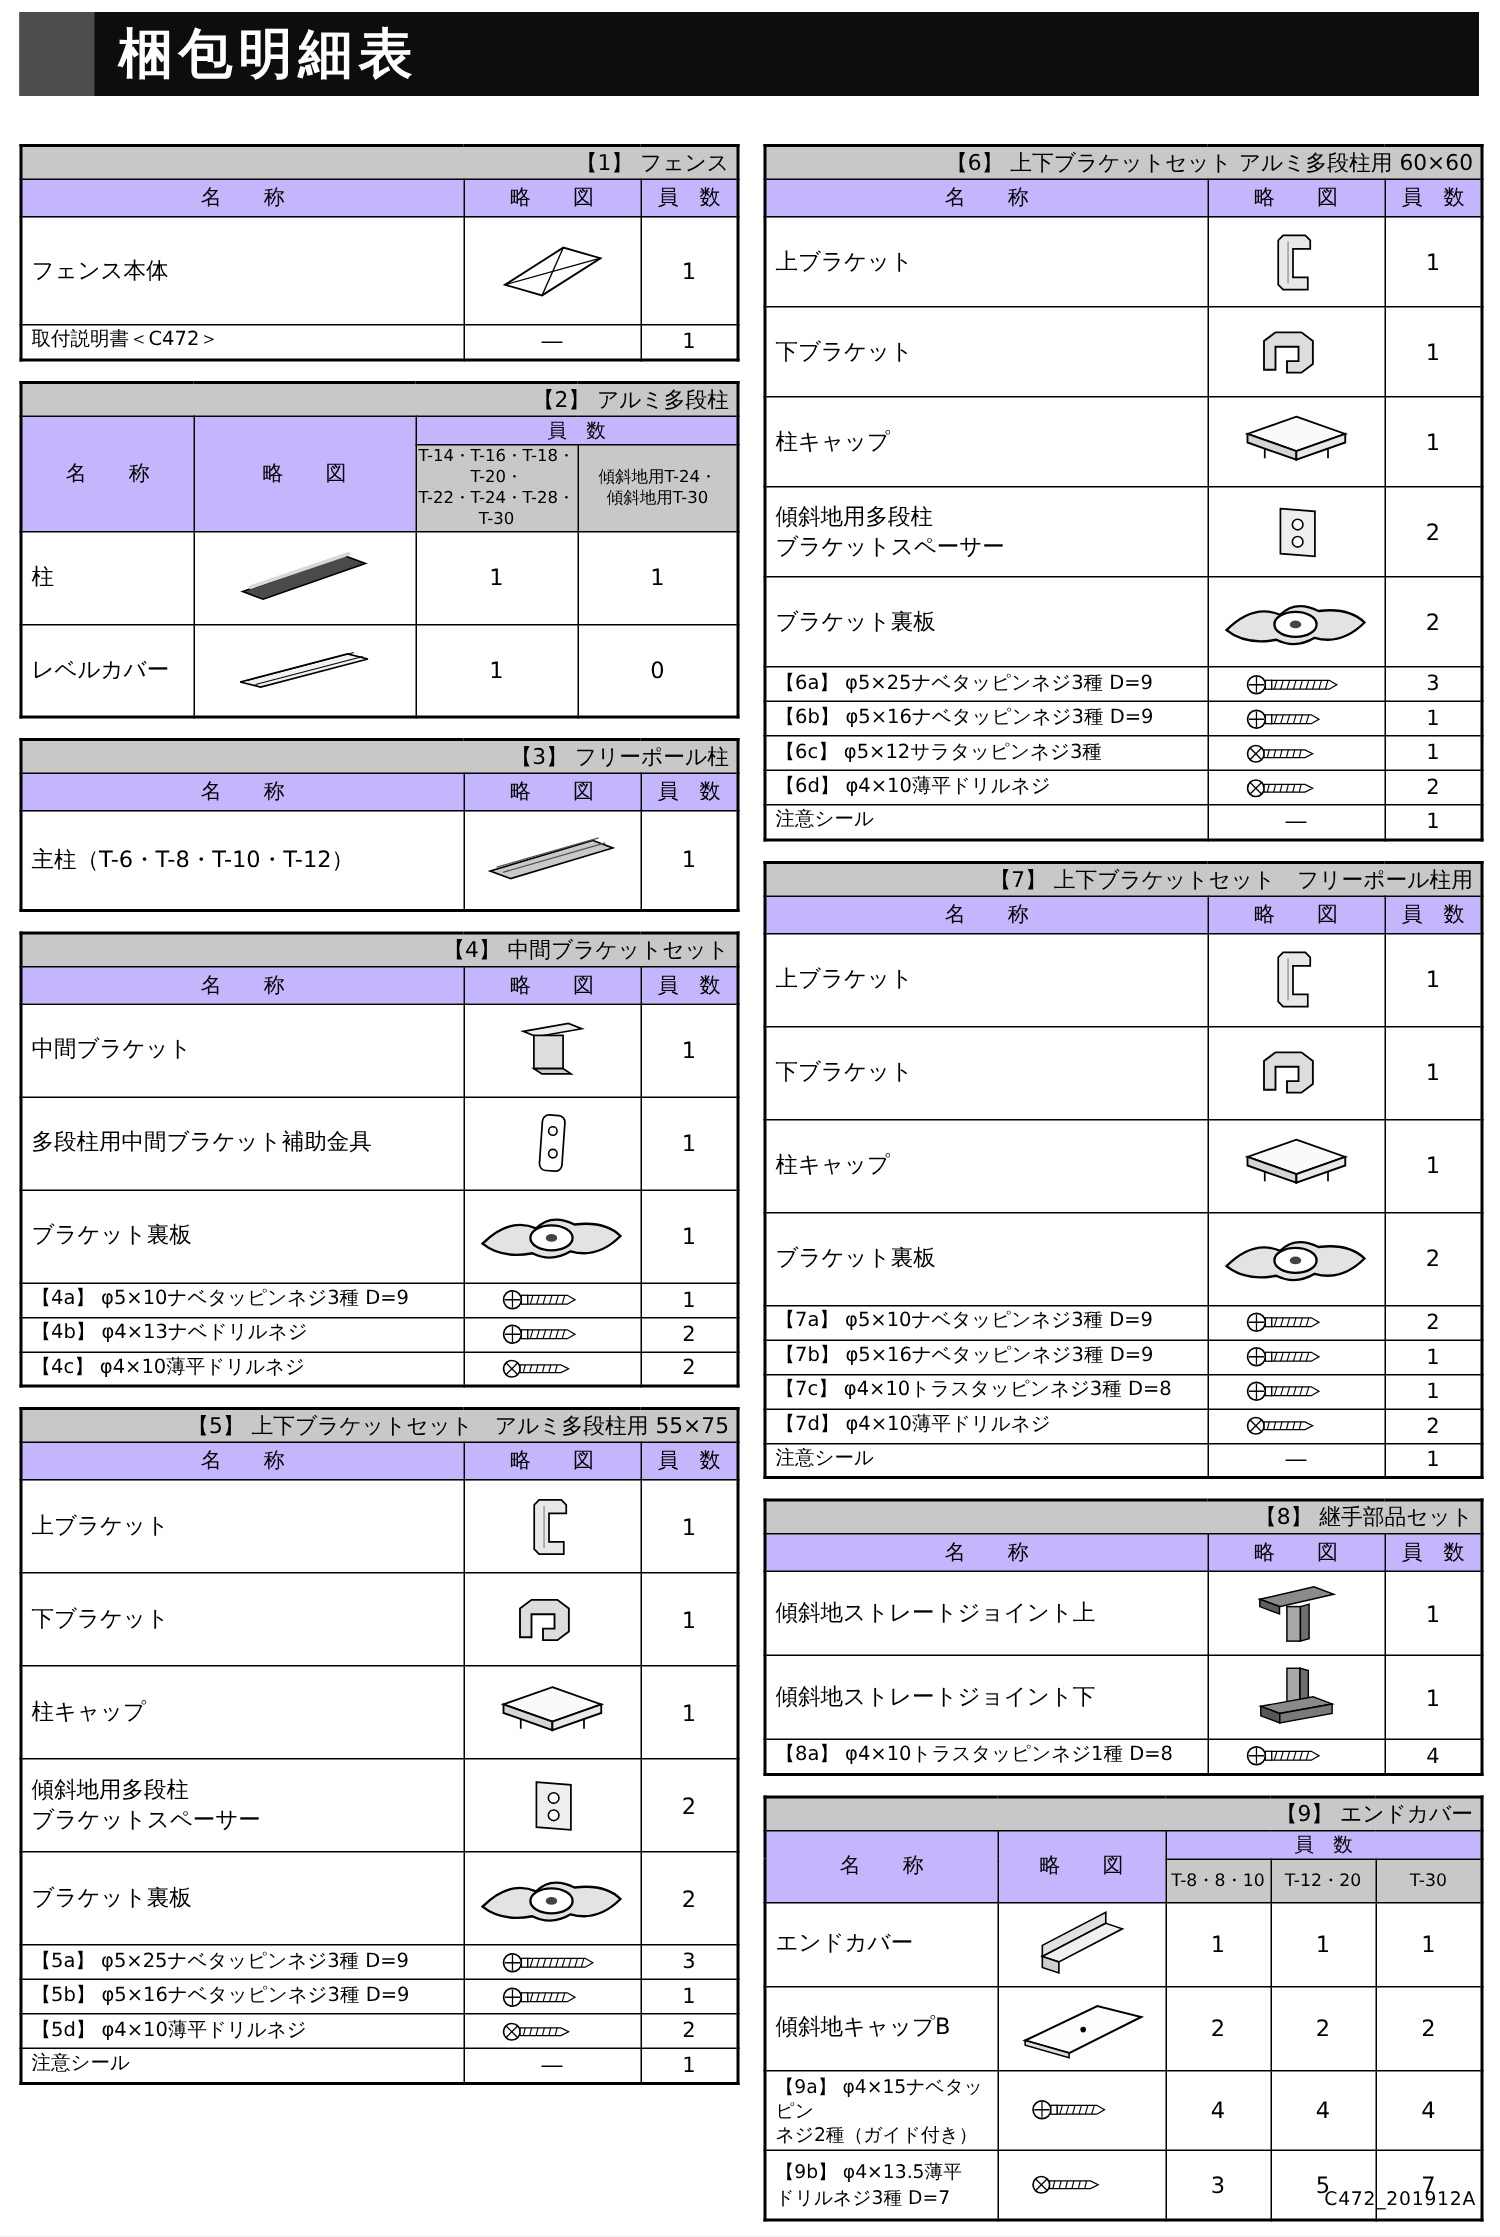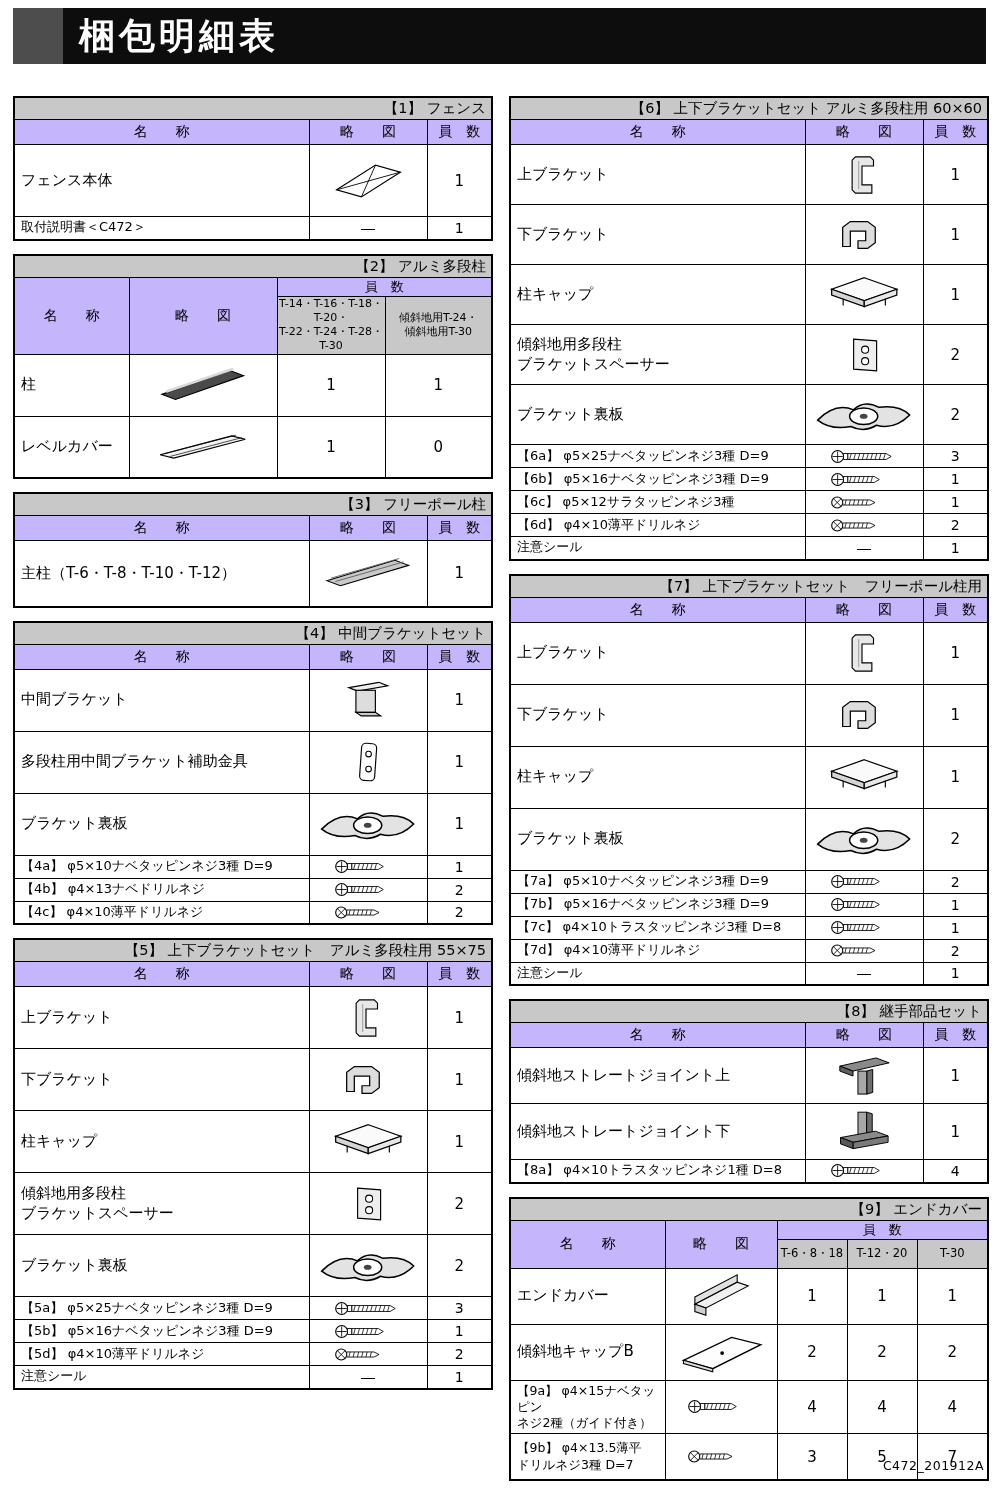--- a/index.html
+++ b/index.html
@@ -803,21 +803,21 @@
             <thead>
               <tr class="section-row">
                 <th class="section-cell" colspan="5">【9】 エンドカバー</th>
               </tr>
               <tr class="col-header multi-top">
                 <th class="name-h" rowspan="2">名　　称</th>
                 <th class="sketch-h" rowspan="2">略　　図</th>
                 <th class="qty-top" colspan="3">員　数</th>
               </tr>
               <tr class="qty-sub multi3">
-                <th>T-6・8・18</th>
+                <th>T-8・8・10</th>
                 <th>T-12・20</th>
                 <th>T-30</th>
               </tr>
             </thead>
             <tbody>
               <tr class="row-large" style="height: 56px;">
                 <td class="name-cell">エンドカバー</td>
                 <td class="sketch-cell">
                   <svg class="ic-lg" viewBox="0 0 84 50">
                     <polygon points="14,26 60,2 60,10 14,34" fill="#e0e0e0" stroke="#000" stroke-width="1.2"></polygon>

